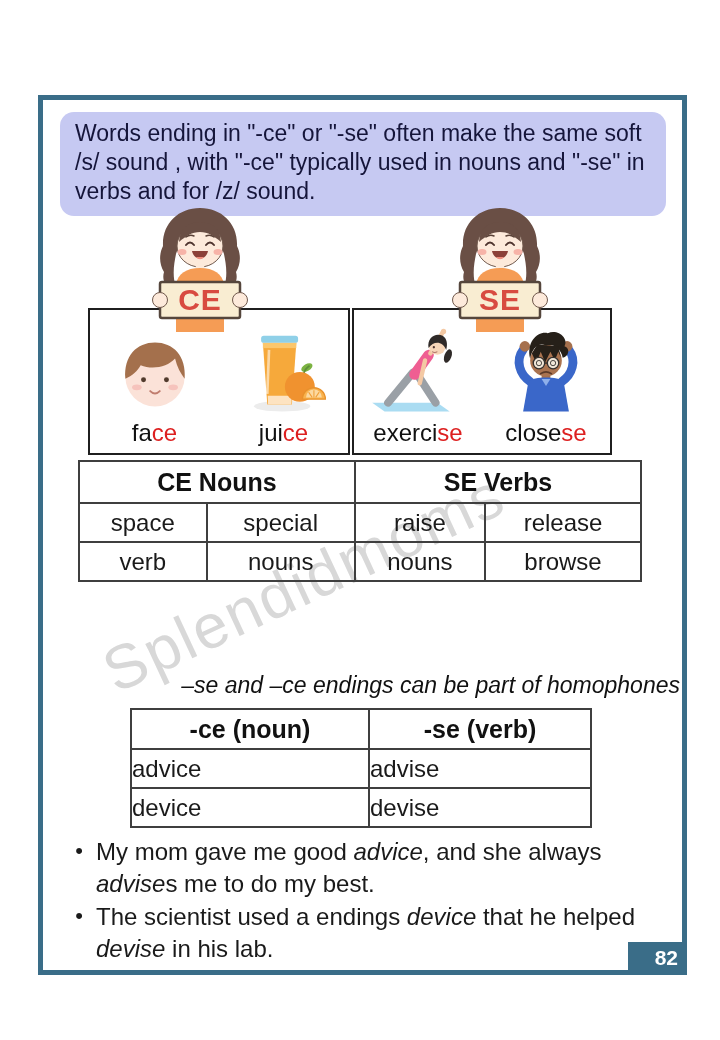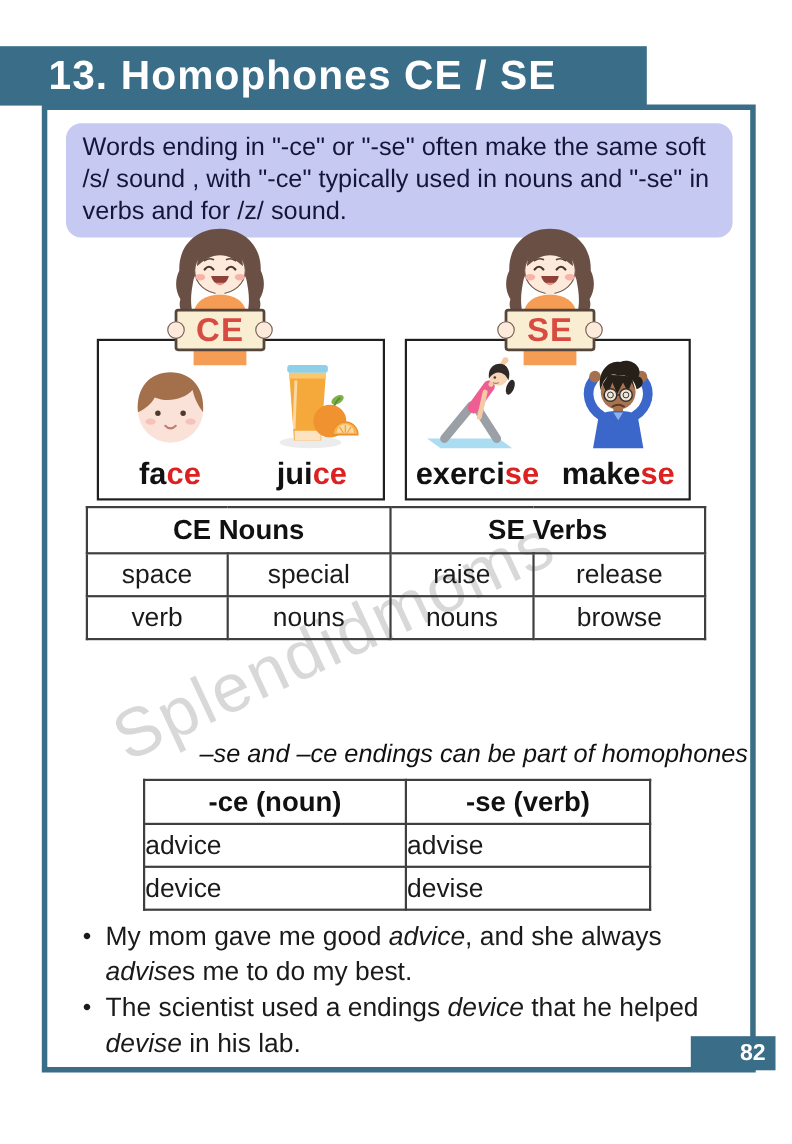--- a/index.html
+++ b/index.html
@@ -21,24 +21,24 @@
 
   
   .woman{position:absolute;width:108px;height:130px;z-index:3;}
   .woman.ce{left:146px;top:204px;}
   .woman.se{left:446px;top:204px;}
 
   
   .figbox{position:absolute;top:308px;height:143px;border:2px solid #1f1f1f;background:#ffffff;
           display:flex;z-index:2;}
   .figbox.left{left:88px;width:258px;}
-  .figbox.right{left:368px;width:256px;}
+  .figbox.right{left:352px;width:256px;}
   .fig-item{flex:1;display:flex;flex-direction:column;align-items:center;justify-content:flex-end;padding-bottom:6px;}
   .fig-item svg{display:block;}
-  .fig-label{font-size:28px;color:#111111;margin-top:4px;white-space:nowrap;font-weight:bold;}
+  .fig-label{font-size:24px;color:#111111;margin-top:4px;white-space:nowrap;}
   .red{color:#dd2020;}
 
   
   .watermark{position:absolute;left:92px;top:642px;z-index:1;font-size:62px;letter-spacing:2px;
              color:#d8d8d8;transform:rotate(-25deg);transform-origin:0 0;white-space:nowrap;
              pointer-events:none;font-weight:400;}
 
   
   table{border-collapse:collapse;background:transparent;}
   .main-table{position:absolute;left:78px;top:460px;width:564px;z-index:2;}
@@ -56,34 +56,31 @@
   .homo-table th{height:38px;font-size:25px;font-weight:bold;color:#111111;}
   .homo-table td{height:37px;font-size:24px;color:#1a1a1a;}
 
   
   .bullets{position:absolute;left:62px;top:836px;width:590px;z-index:2;}
   .bullet{display:grid;grid-template-columns:34px 1fr;font-size:24px;line-height:1.32;
           color:#1a1a1a;margin-bottom:2px;}
   .bullet .dot{text-align:center;font-size:22px;}
 
   
-  .page-badge{position:absolute;left:628px;top:942px;width:77px;height:31px;background:#3a6d88;
+  .page-badge{position:absolute;left:628px;top:942px;width:59px;height:31px;background:#3a6d88;
               color:#ffffff;font-size:21px;font-weight:bold;display:flex;align-items:center;
               justify-content:flex-end;padding-right:9px;box-sizing:border-box;z-index:5;}
 </style>
 </head>
 <body>
 
 <div class="page">
 
   <div class="frame"></div>
 
-  <div class="banner">
-    <h1>13. Homophones CE / SE</h1>
-  </div>
 
   <div class="intro">
     <span>Words ending in "-ce" or "-se" often make the same soft /s/ sound , with "-ce" typically used in nouns and "-se" in verbs and for /z/ sound.</span>
   </div>
 
   <div class="woman ce">
     <svg viewBox="0 0 108 130" width="108" height="130">
       <path d="M54,4 C32,4 16,20 17,42 C13,50 13,60 18,68 C15,78 22,86 30,83 C26,72 28,60 30,50 C34,36 44,30 54,30 C64,30 74,36 78,50 C80,60 82,72 78,83 C86,86 93,78 90,68 C95,60 95,50 91,42 C92,20 76,4 54,4 Z" fill="#6a4f45"></path>
       <ellipse cx="54" cy="42" rx="23" ry="21" fill="#fdeadb" stroke="#70584c" stroke-width="1"></ellipse>
       <path d="M33,38 C34,24 42,18 54,18 C66,18 74,24 75,38 C68,32 62,28 54,28 C46,28 40,32 33,38 Z" fill="#6a4f45"></path>
@@ -184,21 +181,21 @@
         <path d="M34,30 L39,41 L44,28 L49,40 L55,28 L60,38 L64,28 L67,35 L64,22 L40,20 Z" fill="#262019"></path>
         <circle cx="42" cy="41" r="6.5" fill="#efe6d8" stroke="#33302e" stroke-width="1.5"></circle>
         <circle cx="58" cy="41" r="6.5" fill="#efe6d8" stroke="#33302e" stroke-width="1.5"></circle>
         <circle cx="42" cy="41" r="3" fill="none" stroke="#33302e" stroke-width="1"></circle>
         <circle cx="58" cy="41" r="3" fill="none" stroke="#33302e" stroke-width="1"></circle>
         <line x1="48.5" y1="41" x2="51.5" y2="41" stroke="#33302e" stroke-width="1.5"></line>
         <path d="M44,53 Q50,49 56,53" stroke="#5c3a28" stroke-width="2" fill="none" stroke-linecap="round"></path>
         <path d="M30,62 C36,56 64,56 70,62 L76,96 L24,96 Z" fill="#3a67c9"></path>
         <polygon points="45,59 55,59 50,67" fill="#8fb0ea"></polygon>
       </svg>
-      <div class="fig-label"><span>make</span><span class="red">se</span></div>
+      <div class="fig-label"><span>close</span><span class="red">se</span></div>
     </div>
   </div>
 
   <div class="watermark">Splendidmoms</div>
 
   <table class="main-table">
     <tbody>
         <tr>
       <th colspan="2">CE Nouns</th>
       <th colspan="2">SE Verbs</th>

